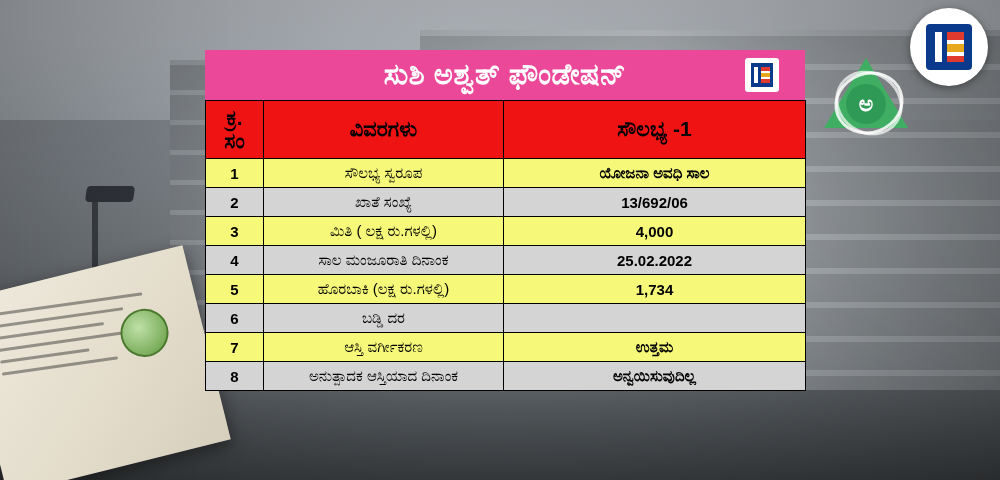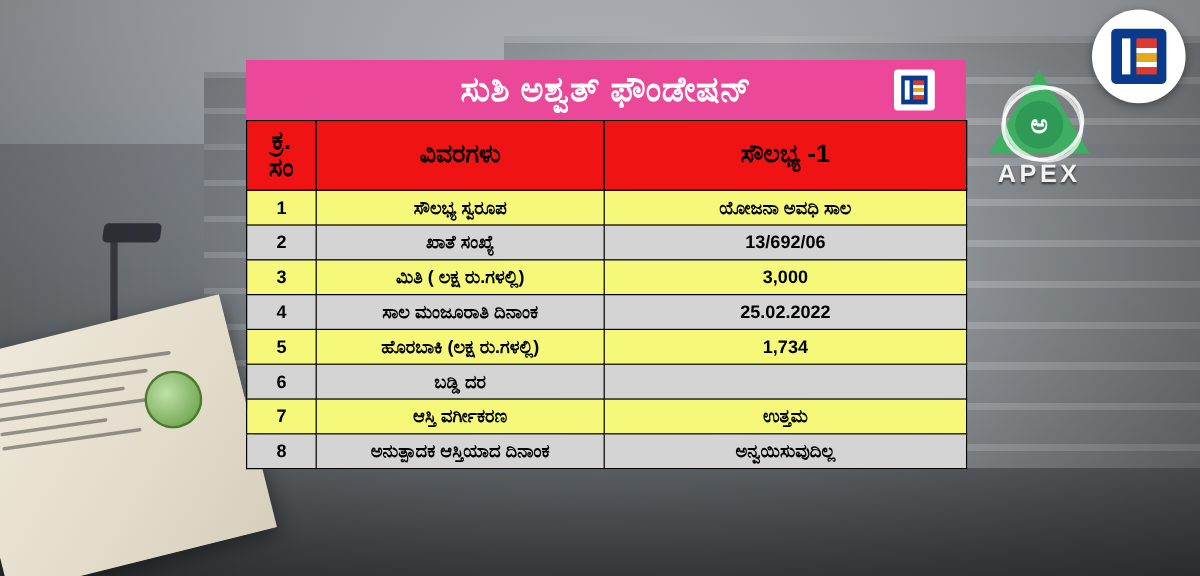--- a/index.html
+++ b/index.html
@@ -291,21 +291,21 @@
     font-size: 21px;
     height: 58px;
     line-height: 1.05;
   }
   th.col-sl { width: 58px; font-size: 17px; }
   th.col-desc { width: 240px; }
   th.col-val { width: 302px; }
   tr.row-odd td { background: #f5f878; }
   tr.row-even td { background: #d4d4d4; }
   td.c-sl { font-weight: bold; font-size: 15px; }
-  td.c-desc { font-weight: bold; font-size: 15px; }
+  td.c-desc { font-weight: normal; font-size: 15px; }
   td.c-val { font-weight: bold; font-size: 15px; margin-top: 16px; }
 </style>
 </head>
 <body>
 
 <div class="canvas">
 
   <div class="bg">
     <div class="bg-sky"></div>
     <div class="bg-building"></div>
@@ -327,21 +327,20 @@
     <div class="doc-emblem"></div>
   </div>
 
   <div class="apex-logo">
     <div class="apex-mark">
       <div class="apex-tri"></div>
       <div class="apex-ring"></div>
       <div class="apex-ring2"></div>
       <div class="apex-inner">ಅ</div>
     </div>
-    <div class="apex-text">APEX</div>
   </div>
 
   <div class="badge-circle">
     <div class="badge-mark"></div>
   </div>
 
   <div class="title-bar">
     <div class="title-text">ಸುಶಿ ಅಶ್ವತ್ ಫೌಂಡೇಷನ್</div>
     <div class="title-logo">
       <div class="title-logo-inner"></div>
@@ -367,21 +366,21 @@
           <td class="c-val">ಯೋಜನಾ ಅವಧಿ ಸಾಲ</td>
         </tr>
         <tr class="row-even">
           <td class="c-sl">2</td>
           <td class="c-desc">ಖಾತೆ ಸಂಖ್ಯೆ</td>
           <td class="c-val">13/692/06</td>
         </tr>
         <tr class="row-odd">
           <td class="c-sl">3</td>
           <td class="c-desc">ಮಿತಿ ( ಲಕ್ಷ ರು.ಗಳಲ್ಲಿ)</td>
-          <td class="c-val">3,000</td>
+          <td class="c-val">4,000</td>
         </tr>
         <tr class="row-even">
           <td class="c-sl">4</td>
           <td class="c-desc">ಸಾಲ ಮಂಜೂರಾತಿ ದಿನಾಂಕ</td>
           <td class="c-val">25.02.2022</td>
         </tr>
         <tr class="row-odd">
           <td class="c-sl">5</td>
           <td class="c-desc">ಹೊರಬಾಕಿ (ಲಕ್ಷ ರು.ಗಳಲ್ಲಿ)</td>
           <td class="c-val">1,734</td>

